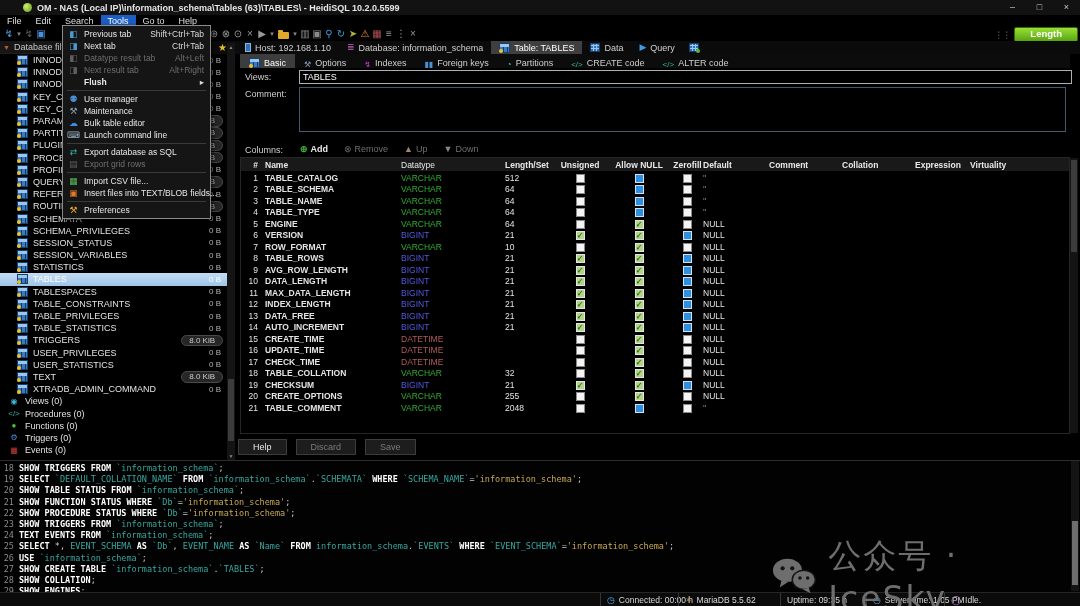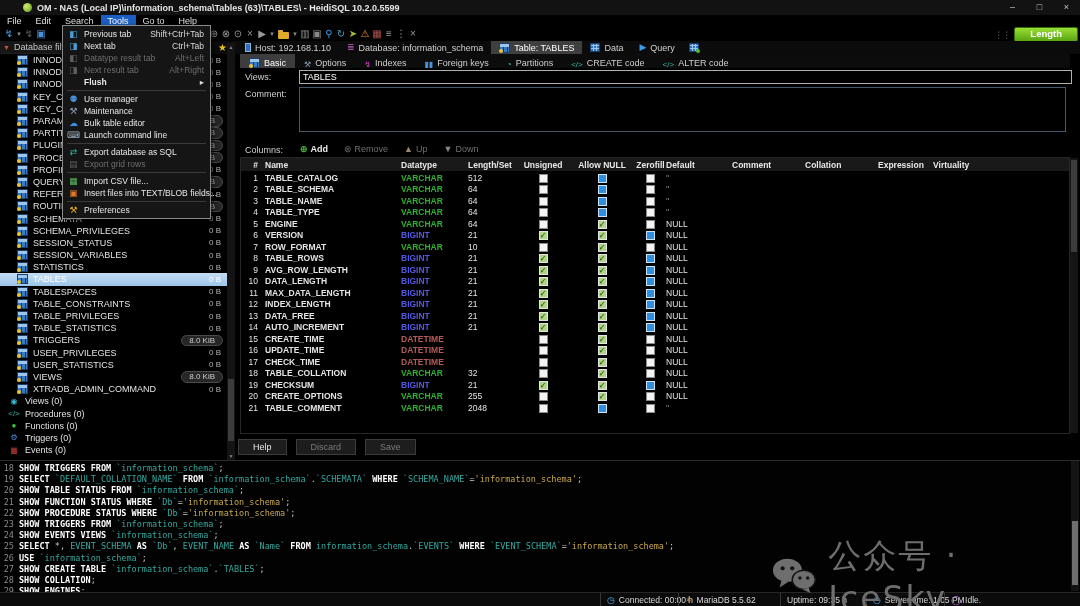--- a/index.html
+++ b/index.html
@@ -80,21 +80,21 @@
   .gtb .gi{font-size:9px}
   .gtb.disabled{color:#707070;font-weight:normal}
   
   .grid{position:absolute;left:240px;top:157px;width:830px;height:277px;border:1px solid #262626;background:#000;box-sizing:border-box;overflow:hidden}
   .g-head{display:flex;height:13px;align-items:center;background:#191919;border-bottom:1px solid #000;
           font-size:8.5px;font-weight:bold;color:#e8e8e8}
   .g-row{display:flex;height:11.5px;align-items:center;font-size:8.5px;color:#e4e4e4}
   .c-num{width:22px;text-align:right;padding-right:5px;box-sizing:border-box;flex:0 0 auto}
   .c-name{width:138px;padding-left:2px;box-sizing:border-box;flex:0 0 auto;font-weight:bold;white-space:nowrap}
   .g-head .c-name{font-weight:bold}
-  .c-type{width:67px;flex:0 0 auto;font-weight:bold}
+  .c-type{width:104px;flex:0 0 auto;font-weight:normal}
   .c-len{width:49px;flex:0 0 auto}
   .c-uns{width:52px;text-align:center;flex:0 0 auto}
   .c-null{width:66px;text-align:center;flex:0 0 auto}
   .c-zero{width:31px;text-align:center;flex:0 0 auto}
   .c-def{width:66px;flex:0 0 auto}
   .c-com{width:73px;flex:0 0 auto}
   .c-col{width:73px;flex:0 0 auto}
   .c-exp{width:55px;flex:0 0 auto}
   .c-vir{width:60px;flex:0 0 auto}
   .cb{display:inline-block;width:9px;height:9px;box-sizing:border-box;vertical-align:middle}
@@ -358,21 +358,21 @@
         <span class="lbl">USER_PRIVILEGES</span>
         <span class="size">0 B</span>
       </div>
       <div class="side-row">
         <span class="tbl-icon key"></span>
         <span class="lbl">USER_STATISTICS</span>
         <span class="size">0 B</span>
       </div>
       <div class="side-row">
         <span class="tbl-icon key"></span>
-        <span class="lbl">VIEWS</span>
+        <span class="lbl">TEXT</span>
         <span class="badge">8.0 KiB</span>
       </div>
       <div class="side-row">
         <span class="tbl-icon key"></span>
         <span class="lbl">XTRADB_ADMIN_COMMAND</span>
         <span class="size">0 B</span>
       </div>
       <div class="side-row tree">
         <span class="gl" style="color: rgb(58, 184, 216); font-size: 8px; width: 12px; text-align: center;">◉</span>
         <span class="lbl">Views (0)</span>
@@ -777,21 +777,21 @@
       <button class="abtn disabled">Save</button>
     </div>
 
   <div class="sqllog">
       <div class="sql-line"><span class="ln">18</span><span class="t-k">SHOW TRIGGERS FROM </span><span class="t-i">`information_schema`</span><span class="t-p">;</span></div>
       <div class="sql-line"><span class="ln">19</span><span class="t-k">SELECT </span><span class="t-i">`DEFAULT_COLLATION_NAME`</span><span class="t-k"> FROM </span><span class="t-i">`information_schema`</span><span class="t-p">.</span><span class="t-i">`SCHEMATA`</span><span class="t-k"> WHERE </span><span class="t-i">`SCHEMA_NAME`</span><span class="t-p">=</span><span class="t-s">'information_schema'</span><span class="t-p">;</span></div>
       <div class="sql-line"><span class="ln">20</span><span class="t-k">SHOW TABLE STATUS FROM </span><span class="t-i">`information_schema`</span><span class="t-p">;</span></div>
       <div class="sql-line"><span class="ln">21</span><span class="t-k">SHOW FUNCTION STATUS WHERE </span><span class="t-i">`Db`</span><span class="t-p">=</span><span class="t-s">'information_schema'</span><span class="t-p">;</span></div>
       <div class="sql-line"><span class="ln">22</span><span class="t-k">SHOW PROCEDURE STATUS WHERE </span><span class="t-i">`Db`</span><span class="t-p">=</span><span class="t-s">'information_schema'</span><span class="t-p">;</span></div>
       <div class="sql-line"><span class="ln">23</span><span class="t-k">SHOW TRIGGERS FROM </span><span class="t-i">`information_schema`</span><span class="t-p">;</span></div>
-      <div class="sql-line"><span class="ln">24</span><span class="t-k">SHOW EVENTS VIEWS </span><span class="t-i">`information_schema`</span><span class="t-p">;</span></div>
+      <div class="sql-line"><span class="ln">24</span><span class="t-k">TEXT EVENTS FROM </span><span class="t-i">`information_schema`</span><span class="t-p">;</span></div>
       <div class="sql-line"><span class="ln">25</span><span class="t-k">SELECT </span><span class="t-p">*, </span><span class="t-i">EVENT_SCHEMA</span><span class="t-k"> AS </span><span class="t-i">`Db`</span><span class="t-p">, </span><span class="t-i">EVENT_NAME</span><span class="t-k"> AS </span><span class="t-i">`Name`</span><span class="t-k"> FROM </span><span class="t-i">information_schema</span><span class="t-p">.</span><span class="t-i">`EVENTS`</span><span class="t-k"> WHERE </span><span class="t-i">`EVENT_SCHEMA`</span><span class="t-p">=</span><span class="t-s">'information_schema'</span><span class="t-p">;</span></div>
       <div class="sql-line"><span class="ln">26</span><span class="t-k">USE </span><span class="t-i">`information_schema`</span><span class="t-p">;</span></div>
       <div class="sql-line"><span class="ln">27</span><span class="t-k">SHOW CREATE TABLE </span><span class="t-i">`information_schema`</span><span class="t-p">.</span><span class="t-i">`TABLES`</span><span class="t-p">;</span></div>
       <div class="sql-line"><span class="ln">28</span><span class="t-k">SHOW COLLATION</span><span class="t-p">;</span></div>
       <div class="sql-line"><span class="ln">29</span><span class="t-k">SHOW ENGINES</span><span class="t-p">;</span></div>
     </div>
   <div class="scrollbar sb-sql">
     <span class="sb-thumb" style="top:60px;height:64px;background:#6e6e6e"></span>
   </div>
 

